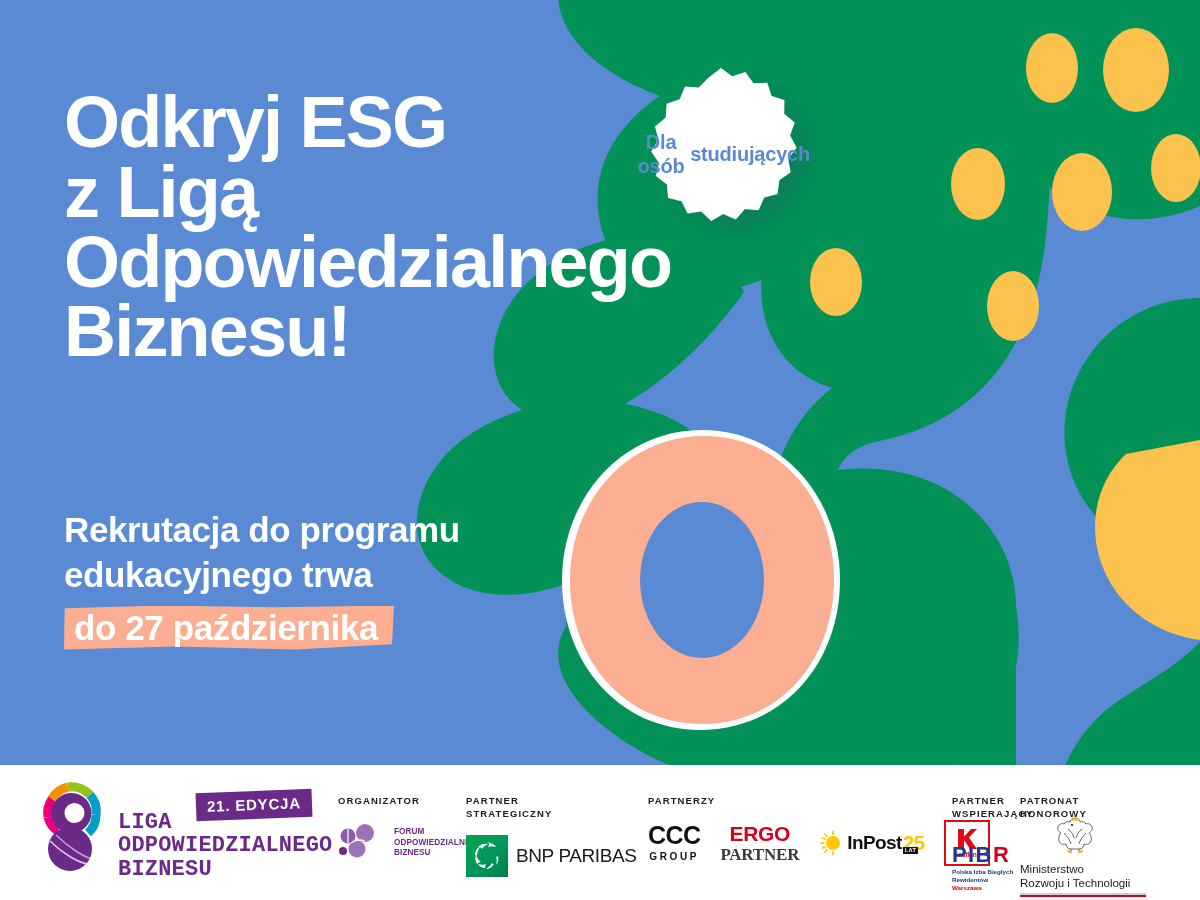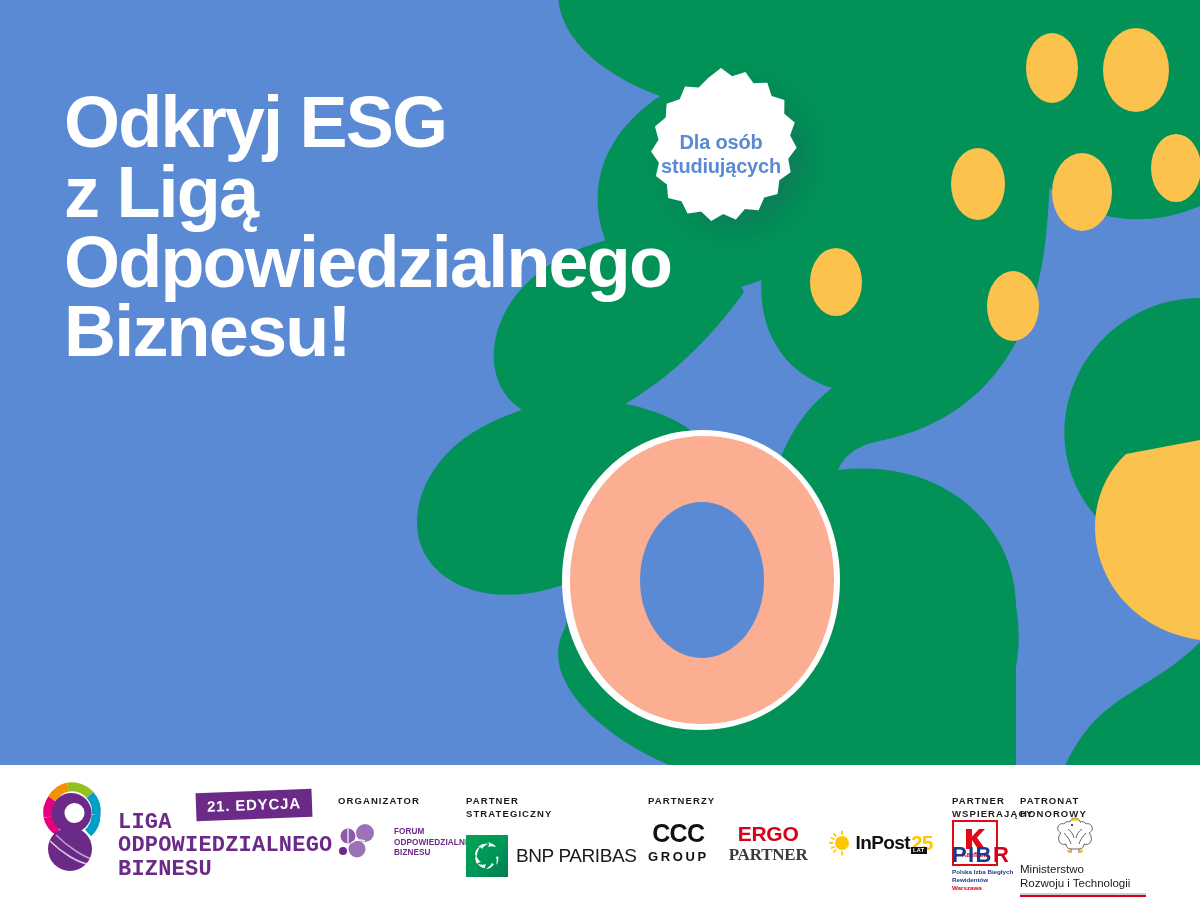--- a/index.html
+++ b/index.html
@@ -96,21 +96,20 @@
     top: 66px;
     width: 178px;
     height: 178px;
     z-index: 7;
   }
   .badge svg { display: block; width: 100%; height: 100%; overflow: visible; }
   .badge-text {
     position: absolute;
     inset: 0;
     display: flex;
-    flex-direction: column;
     align-items: center;
     justify-content: center;
     color: #5a8ad4;
     font-size: 20px;
     font-weight: 700;
     line-height: 1.18;
     letter-spacing: -0.2px;
     text-align: center;
     pointer-events: none;
   }
@@ -207,21 +206,21 @@
   .bnp-name {
     color: #1a1a1a;
     font-size: 19px;
     font-weight: 400;
     letter-spacing: -0.4px;
   }
 
   
   .ccc { text-align: center; }
   .ccc-top { color: #111111; font-size: 25px; font-weight: 700; letter-spacing: -0.6px; line-height: 1; }
-  .ccc-bot { color: #111111; font-size: 13px; font-weight: 700; letter-spacing: 2.6px; margin-top: 3px; }
+  .ccc-bot { color: #111111; font-size: 10px; font-weight: 700; letter-spacing: 2.6px; margin-top: 3px; }
 
   
   .ergo { text-align: center; font-family: "Liberation Serif", serif; }
   .ergo-top {
     color: #d6001c;
     font-size: 21px;
     font-weight: 700;
     letter-spacing: -0.3px;
     line-height: 1;
     font-family: "Liberation Sans", sans-serif;
@@ -378,20 +377,28 @@
     </g>
   </svg>
 
   <div class="headline-block">
     <h1 class="headline">Odkryj ESG
 z Ligą
 Odpowiedzialnego
 Biznesu!</h1>
   </div>
 
+  <div class="subtitle-block">
+    <p class="subtitle">Rekrutacja do programu
+edukacyjnego trwa</p>
+    <div class="deadline-wrap">
+      <span class="deadline-hl"></span>
+      <span class="deadline-text">do 27 października</span>
+    </div>
+  </div>
 
   <div class="badge">
     <svg viewBox="0 0 178 178" aria-hidden="true">
       <path filter="url(#badgeShadow)" fill="#ffffff" d="M89 2 L100.2 10.3 L113.4 6.1 L121.5 17.3 L135.3 16.8 L139.6 29.9
                L152.4 33.9 L152.2 47.7 L162.7 56.6 L158.1 69.6 L164.6 81.8 L156.2 92.7
                L158.6 106.3 L147.3 114.2 L145.5 127.9 L132.2 131.6 L126.6 144.2
                L112.9 143.1 L103.8 153.4 L91.2 148.1 L79.2 154.9 L69.2 145.5
                L55.6 147.5 L49.5 135.2 L36.1 132.1 L34.9 118.4 L23.9 110.1
                L26.9 96.7 L19.1 85.4 L26.5 73.7 L23 60.4 L33.7 51.6 L34.6 37.8
                L47.7 33.2 L53 20.5 L66.7 21.5 L76.4 11.7 Z"></path>

